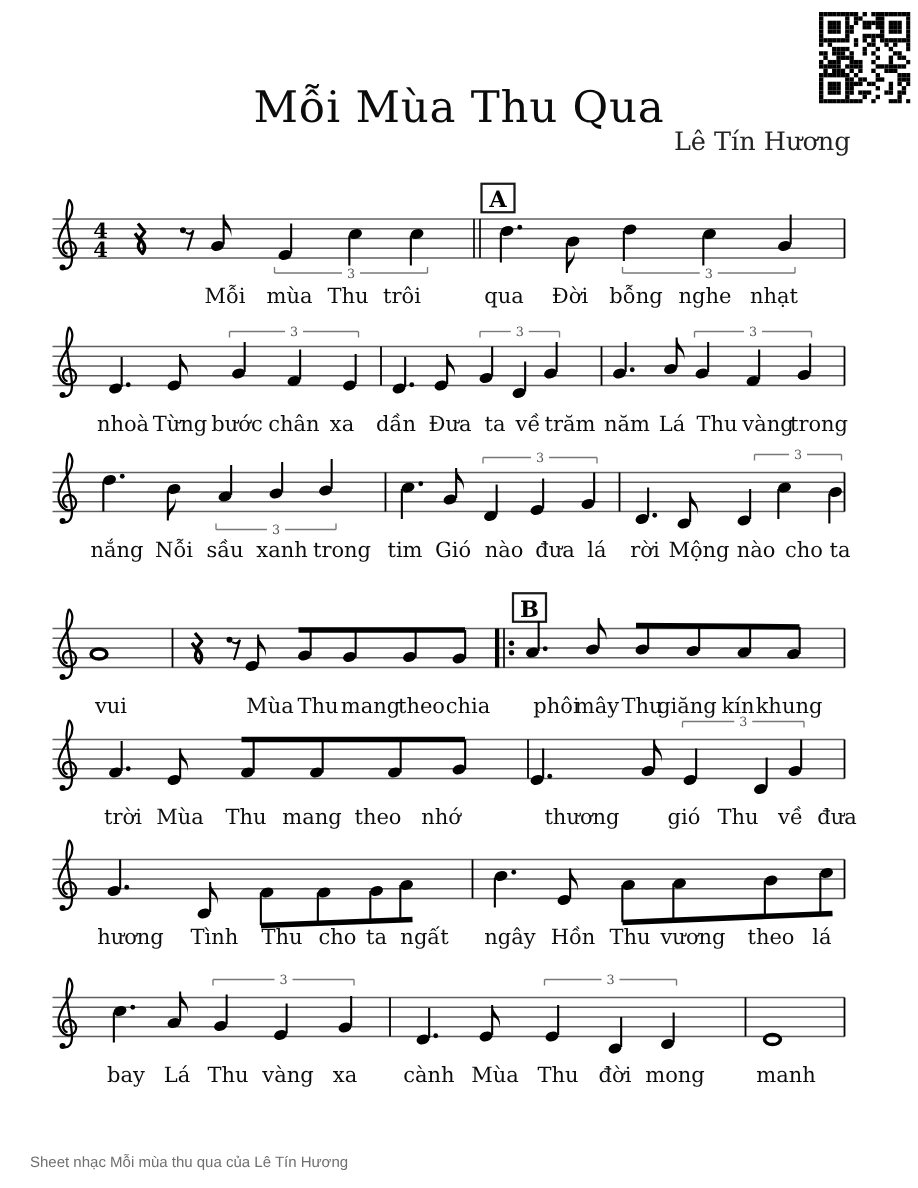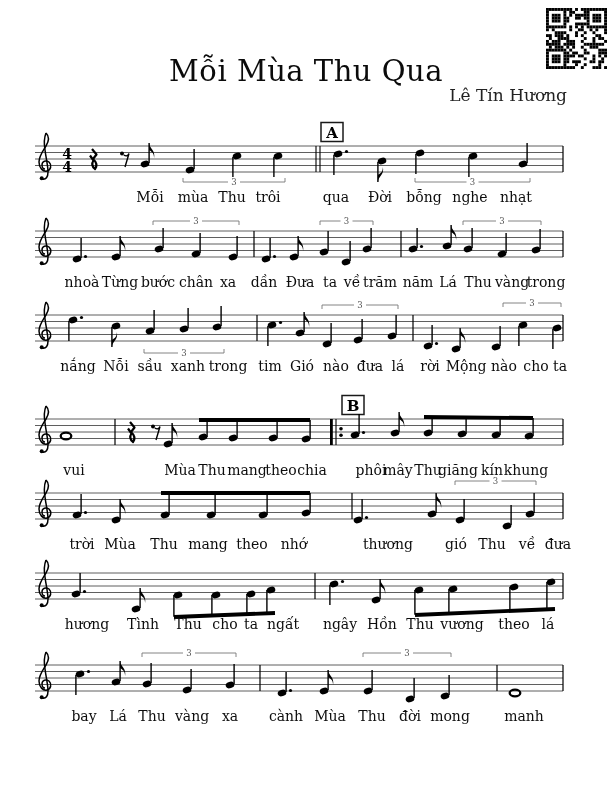--- a/index.html
+++ b/index.html
@@ -715,13 +715,14 @@
         <text x="159" y="80" font-size="14" text-anchor="middle" fill="#0d0d0d">vàng</text>
         <text x="197" y="80" font-size="14" text-anchor="middle" fill="#0d0d0d">xa</text>
         <text x="253" y="80" font-size="14" text-anchor="middle" fill="#0d0d0d">cành</text>
         <text x="297" y="80" font-size="14" text-anchor="middle" fill="#0d0d0d">Mùa</text>
         <text x="339" y="80" font-size="14" text-anchor="middle" fill="#0d0d0d">Thu</text>
         <text x="377" y="80" font-size="14" text-anchor="middle" fill="#0d0d0d">đời</text>
         <text x="417" y="80" font-size="14" text-anchor="middle" fill="#0d0d0d">mong</text>
         <text x="491" y="80" font-size="14" text-anchor="middle" fill="#0d0d0d">manh</text>
       </svg>
     </div>
+  <div class="footer">Sheet nhạc Mỗi mùa thu qua của Lê Tín Hương</div>
 </div>
 
 </body></html>

